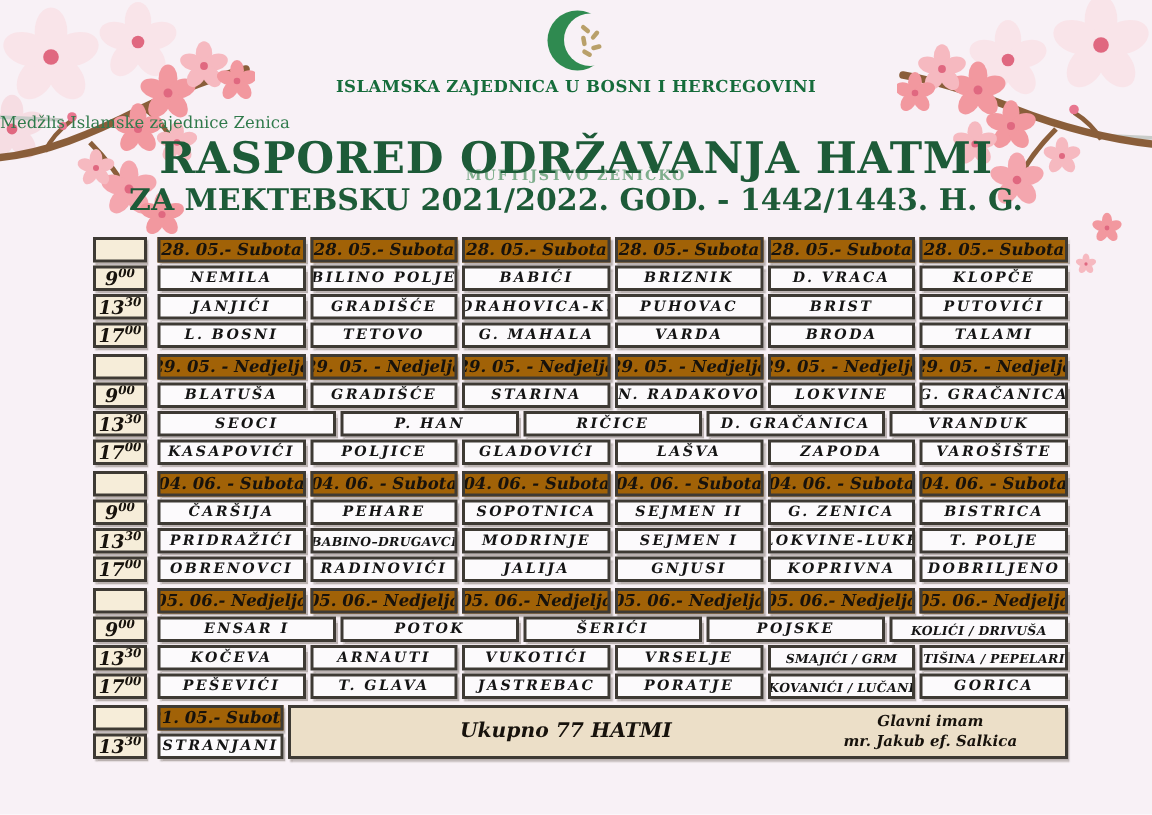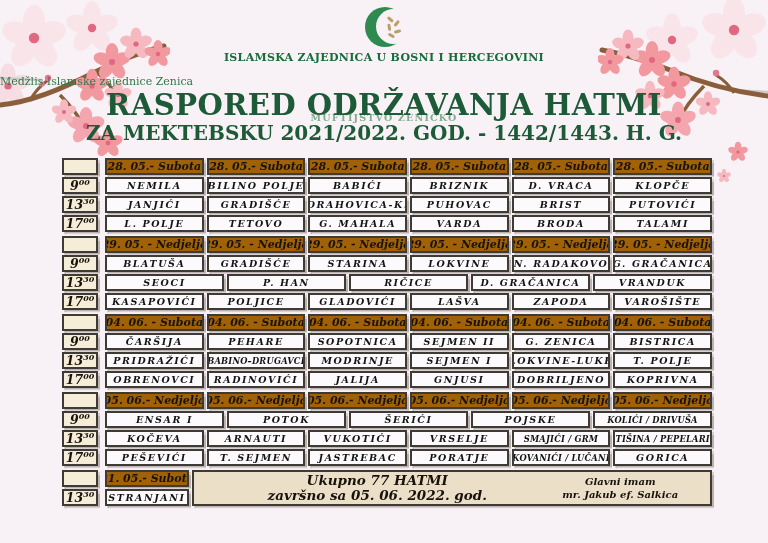--- a/index.html
+++ b/index.html
@@ -158,21 +158,21 @@
             <div class="cell dcell col">GRADIŠĆE</div>
             <div class="cell dcell col">ORAHOVICA-K.</div>
             <div class="cell dcell col">PUHOVAC</div>
             <div class="cell dcell col">BRIST</div>
             <div class="cell dcell col">PUTOVIĆI</div>
           </div>
           <div class="row">
             <div class="cell tcell">
               <span>17<sup>00</sup></span>
             </div>
-            <div class="cell dcell col">L. POLJE</div>
+            <div class="cell dcell col">L. BOSNI</div>
             <div class="cell dcell col">TETOVO</div>
             <div class="cell dcell col">G. MAHALA</div>
             <div class="cell dcell col">VARDA</div>
             <div class="cell dcell col">BRODA</div>
             <div class="cell dcell col">TALAMI</div>
           </div>
         </div>
         <div class="block">
           <div class="row">
             <div class="cell tcell"></div>
@@ -183,22 +183,22 @@
             <div class="cell hcell col">29. 05. - Nedjelja</div>
             <div class="cell hcell col">29. 05. - Nedjelja</div>
           </div>
           <div class="row">
             <div class="cell tcell">
               <span>9<sup>00</sup></span>
             </div>
             <div class="cell dcell col">BLATUŠA</div>
             <div class="cell dcell col">GRADIŠĆE</div>
             <div class="cell dcell col">STARINA</div>
+            <div class="cell dcell col">N. RADAKOVO</div>
             <div class="cell dcell col">LOKVINE</div>
-            <div class="cell dcell col">N. RADAKOVO</div>
             <div class="cell dcell col">G. GRAČANICA</div>
           </div>
           <div class="row">
             <div class="cell tcell">
               <span>13<sup>30</sup></span>
             </div>
             <div class="cell dcell col">SEOCI</div>
             <div class="cell dcell col">P. HAN</div>
             <div class="cell dcell col">RIČICE</div>
             <div class="cell dcell col">D. GRAČANICA</div>
@@ -249,22 +249,22 @@
             <div class="cell dcell col">T. POLJE</div>
           </div>
           <div class="row">
             <div class="cell tcell">
               <span>17<sup>00</sup></span>
             </div>
             <div class="cell dcell col">OBRENOVCI</div>
             <div class="cell dcell col">RADINOVIĆI</div>
             <div class="cell dcell col">JALIJA</div>
             <div class="cell dcell col">GNJUSI</div>
+            <div class="cell dcell col">KOPRIVNA</div>
             <div class="cell dcell col">DOBRILJENO</div>
-            <div class="cell dcell col">KOPRIVNA</div>
           </div>
         </div>
         <div class="block">
           <div class="row">
             <div class="cell tcell"></div>
             <div class="cell hcell col">05. 06.- Nedjelja</div>
             <div class="cell hcell col">05. 06.- Nedjelja</div>
             <div class="cell hcell col">05. 06.- Nedjelja</div>
             <div class="cell hcell col">05. 06.- Nedjelja</div>
             <div class="cell hcell col">05. 06.- Nedjelja</div>
@@ -289,21 +289,21 @@
             <div class="cell dcell col">VUKOTIĆI</div>
             <div class="cell dcell col">VRSELJE</div>
             <div class="cell dcell col long">SMAJIĆI / GRM</div>
             <div class="cell dcell col long">TIŠINA / PEPELARI</div>
           </div>
           <div class="row">
             <div class="cell tcell">
               <span>17<sup>00</sup></span>
             </div>
             <div class="cell dcell col">PEŠEVIĆI</div>
-            <div class="cell dcell col">T. SEJMEN</div>
+            <div class="cell dcell col">T. GLAVA</div>
             <div class="cell dcell col">JASTREBAC</div>
             <div class="cell dcell col">PORATJE</div>
             <div class="cell dcell col long">KOVANIĆI / LUČANI</div>
             <div class="cell dcell col">GORICA</div>
           </div>
         </div>
       </div>
 
     <div class="bottom">
       <div class="extra">
@@ -314,21 +314,20 @@
         <div class="row">
           <div class="cell tcell">
             <span><span>13</span><sup>30</sup></span>
           </div>
           <div class="cell dcell xcol">STRANJANI</div>
         </div>
       </div>
       <div class="summary">
         <div class="sum-left">
           <div>Ukupno 77  HATMI</div>
-          <div>završno sa  05. 06. 2022. god.</div>
         </div>
         <div class="sum-right">
           <div>Glavni imam</div>
           <div>mr. Jakub ef. Salkica</div>
         </div>
       </div>
     </div>
   </div>
 
 </div>

